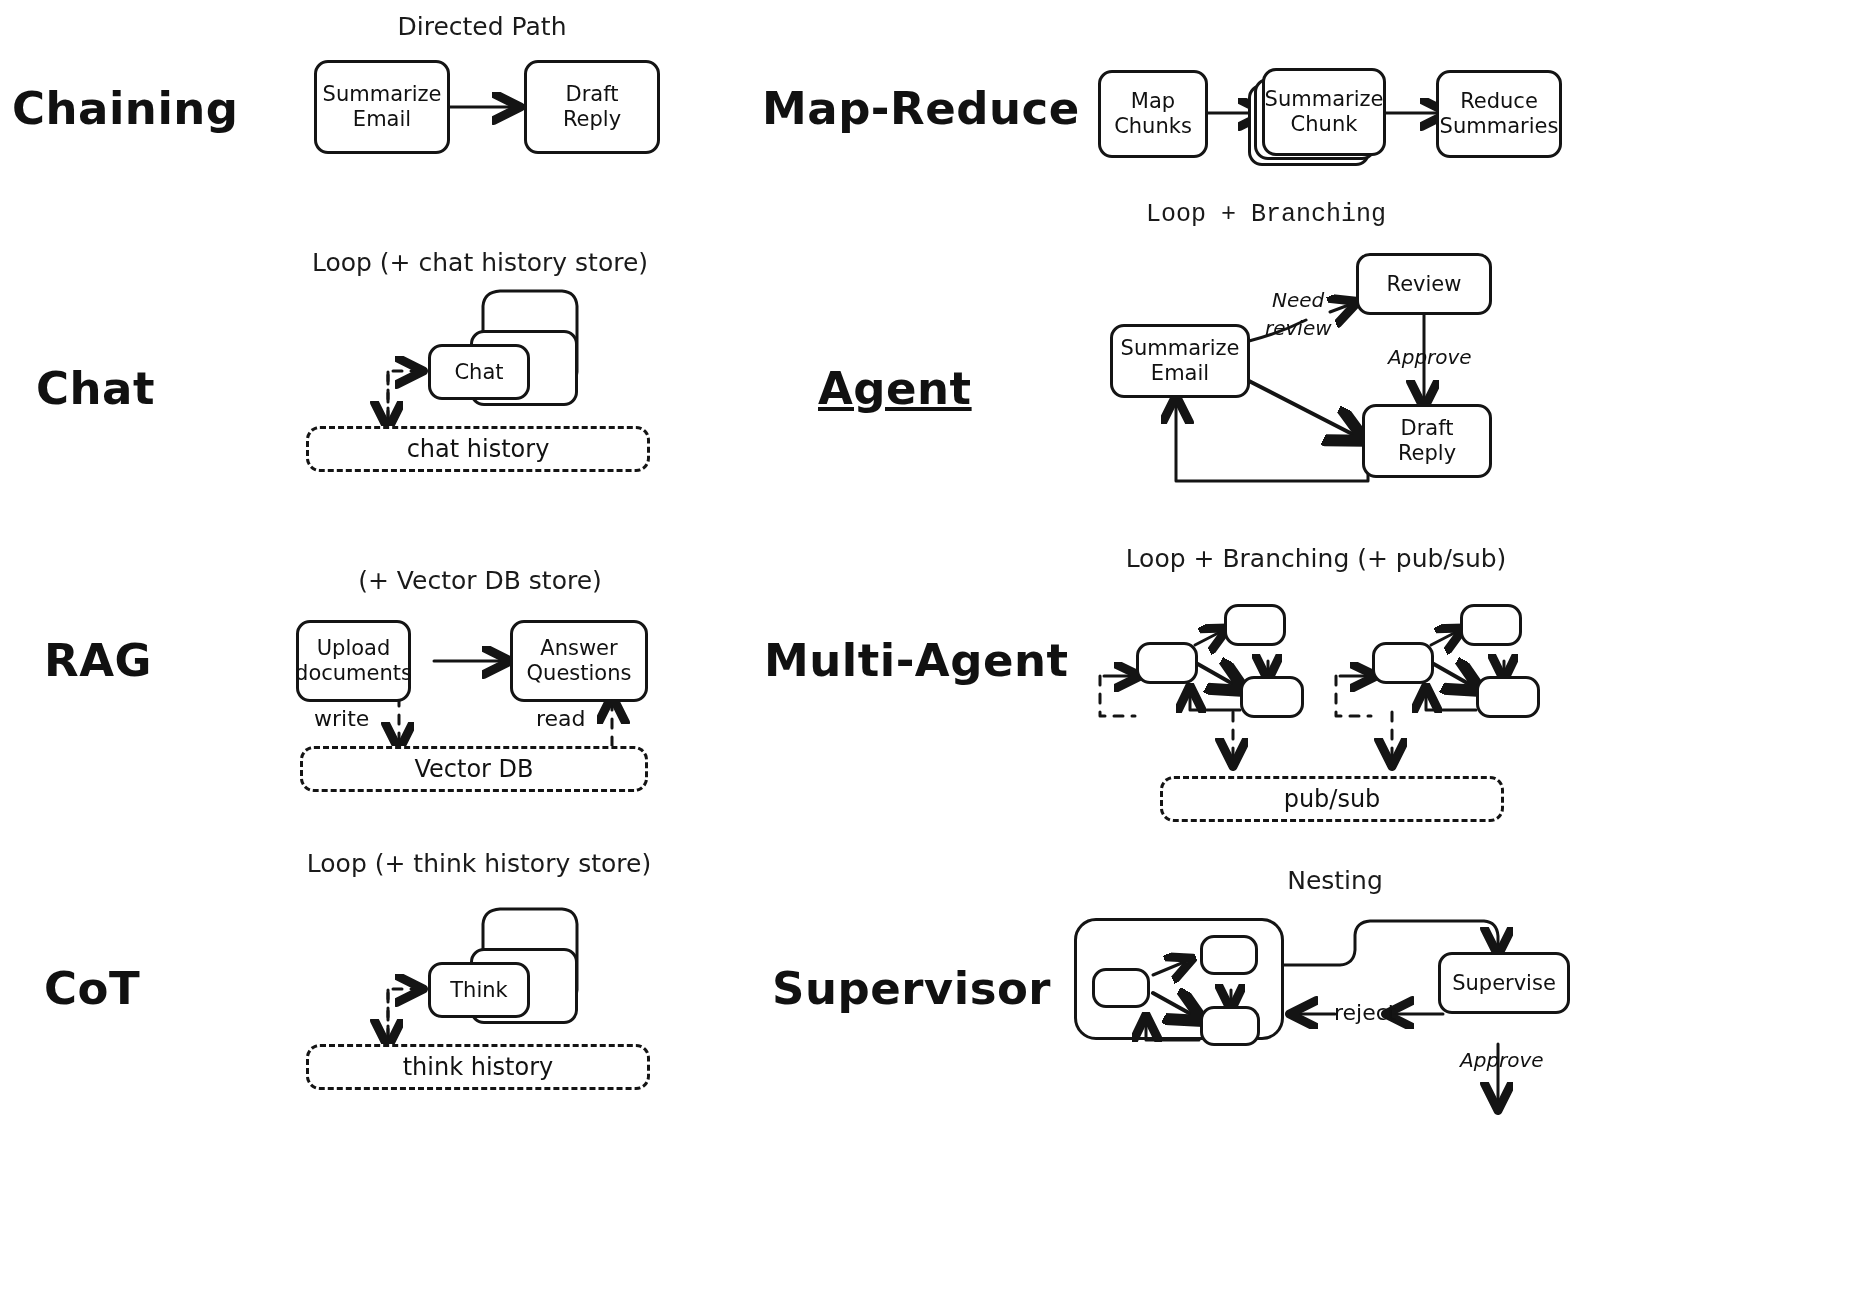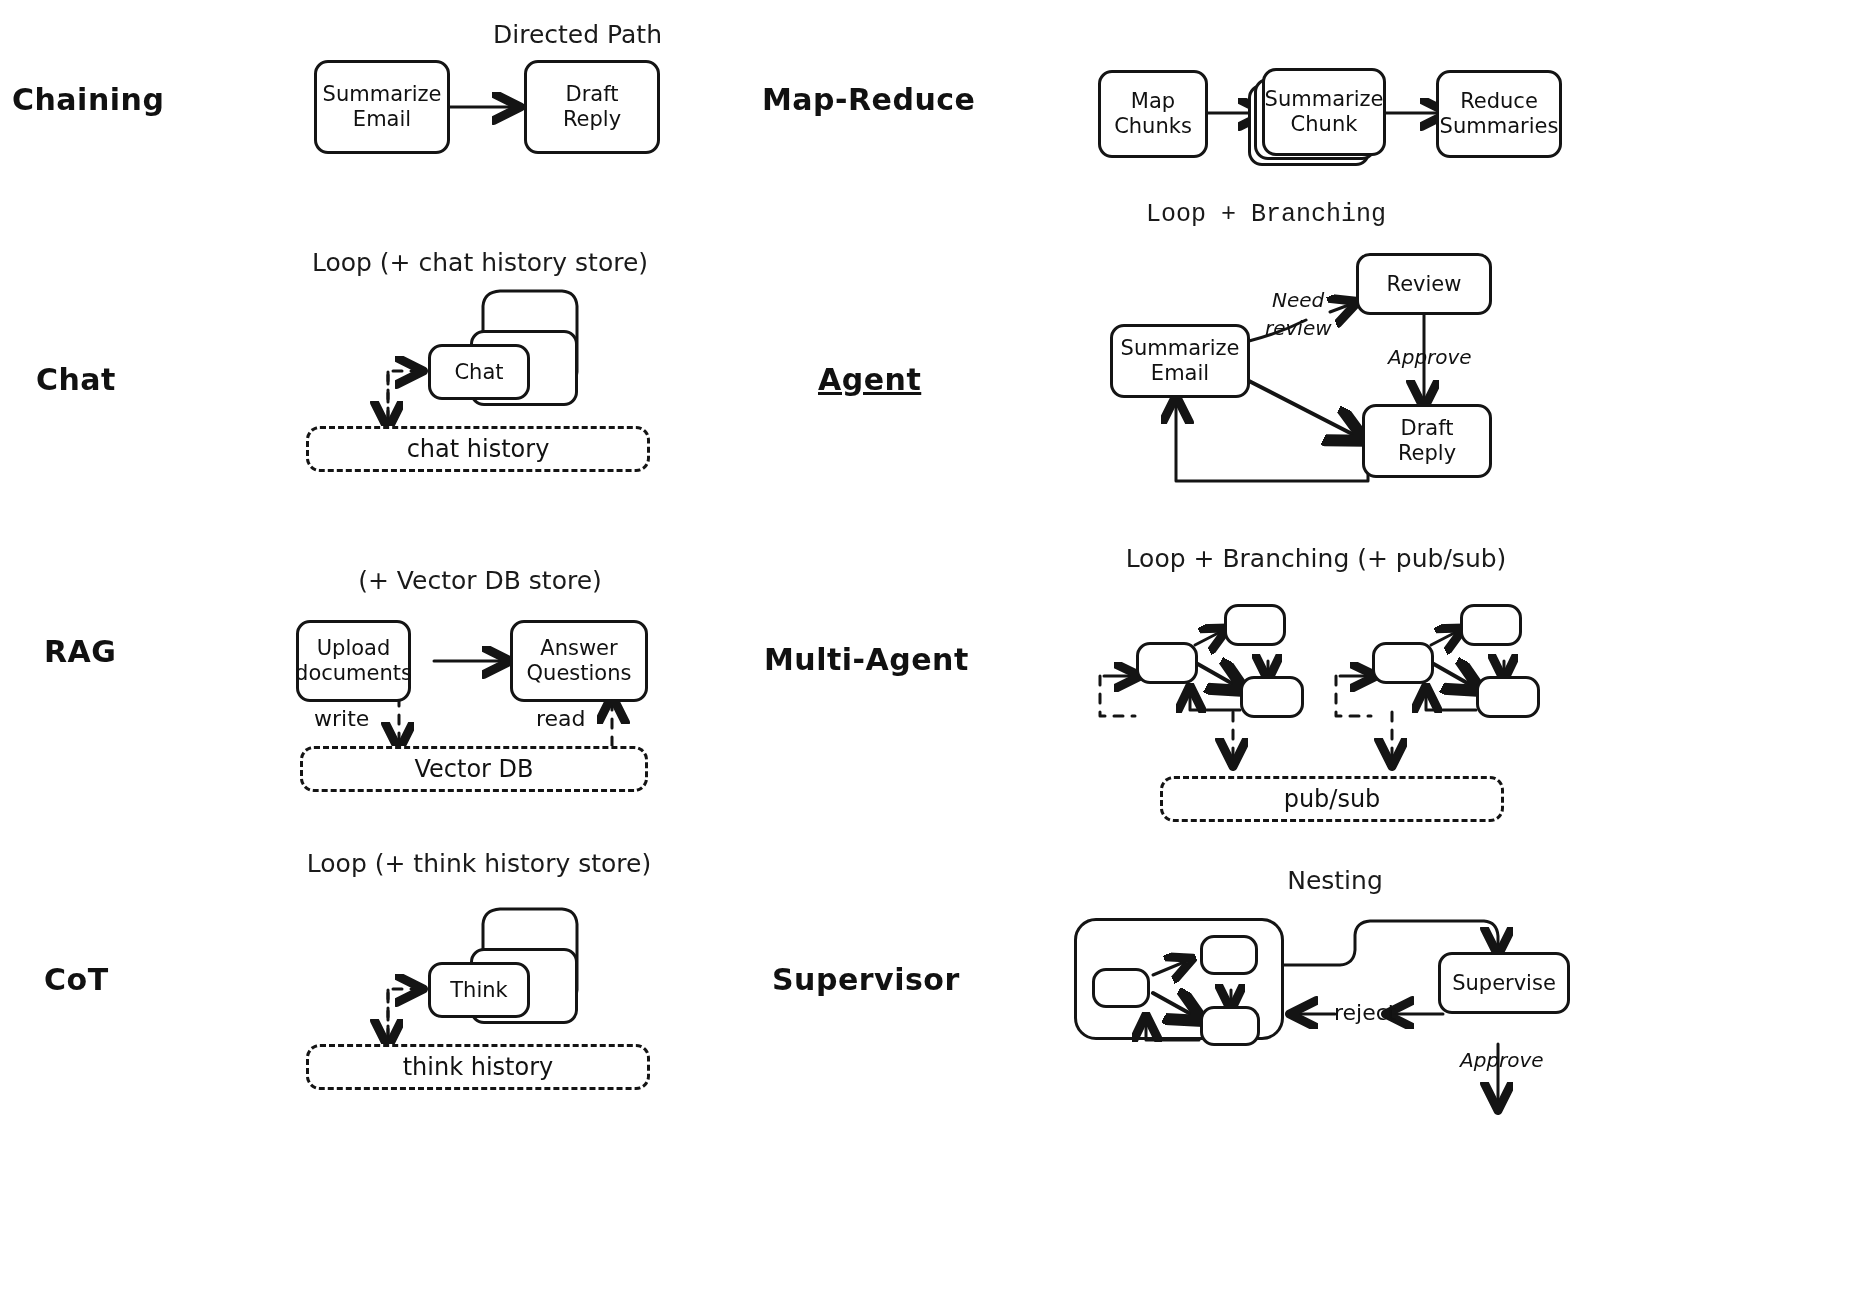--- a/index.html
+++ b/index.html
@@ -11,21 +11,21 @@
   #canvas {
     position: relative;
     width: 1868px;
     height: 1314px;
     background: #ffffff;
     overflow: hidden;
   }
   .row-label {
     position: absolute;
     font-family: "DejaVu Sans", sans-serif;
-    font-size: 30px;
+    font-size: 45px;
     font-weight: 600;
     color: #111;
     letter-spacing: 0.5px;
     white-space: nowrap;
   }
   .caption {
     position: absolute;
     font-family: "DejaVu Sans", sans-serif;
     font-size: 25px;
     color: #1a1a1a;
@@ -161,25 +161,25 @@
     <line x1="1443" y1="1014" x2="1390" y2="1014" marker-end="url(#ah)"></line>
     <line x1="1335" y1="1014" x2="1294" y2="1014" marker-end="url(#ah)"></line>
     <line x1="1498" y1="1044" x2="1498" y2="1106" marker-end="url(#ah)"></line>
   </svg>
 
   <div class="row-label" style="left:12px; top:82px;">Chaining</div>
   <div class="row-label" style="left:762px; top:82px;">Map-Reduce</div>
   <div class="row-label" style="left:36px; top:362px;">Chat</div>
   <div class="row-label" style="left:818px; top:362px;text-decoration:underline;">Agent</div>
   <div class="row-label" style="left:44px; top:634px;">RAG</div>
-  <div class="row-label" style="left:764px; top:634px;margin-top:8px;">Multi-Agent</div>
+  <div class="row-label" style="left:764px; top:634px;">Multi-Agent</div>
   <div class="row-label" style="left:44px; top:962px;">CoT</div>
   <div class="row-label" style="left:772px; top:962px;">Supervisor</div>
 
-  <div class="caption" style="left:302px; top:20px;  width:360px;text-align:right;">Directed Path</div>
+  <div class="caption" style="left:302px; top:12px;  width:360px;">Directed Path</div>
   <div class="caption" style="left:250px; top:248px;width:460px;">Loop (+ chat history store)</div>
   <div class="caption" style="left:1036px;top:200px;width:460px;font-family:Liberation Mono, monospace;">Loop + Branching</div>
   <div class="caption" style="left:290px; top:566px;width:380px;">(+ Vector DB store)</div>
   <div class="caption" style="left:1056px;top:544px;width:520px;">Loop + Branching (+ pub/sub)</div>
   <div class="caption" style="left:244px; top:849px;width:470px;">Loop (+ think history store)</div>
   <div class="caption" style="left:1190px;top:866px;width:290px;">Nesting</div>
 
   <div class="node" style="left:314px; top:60px; width:136px; height:94px;">
     <span>Summarize</span>
     <span>Email</span>

